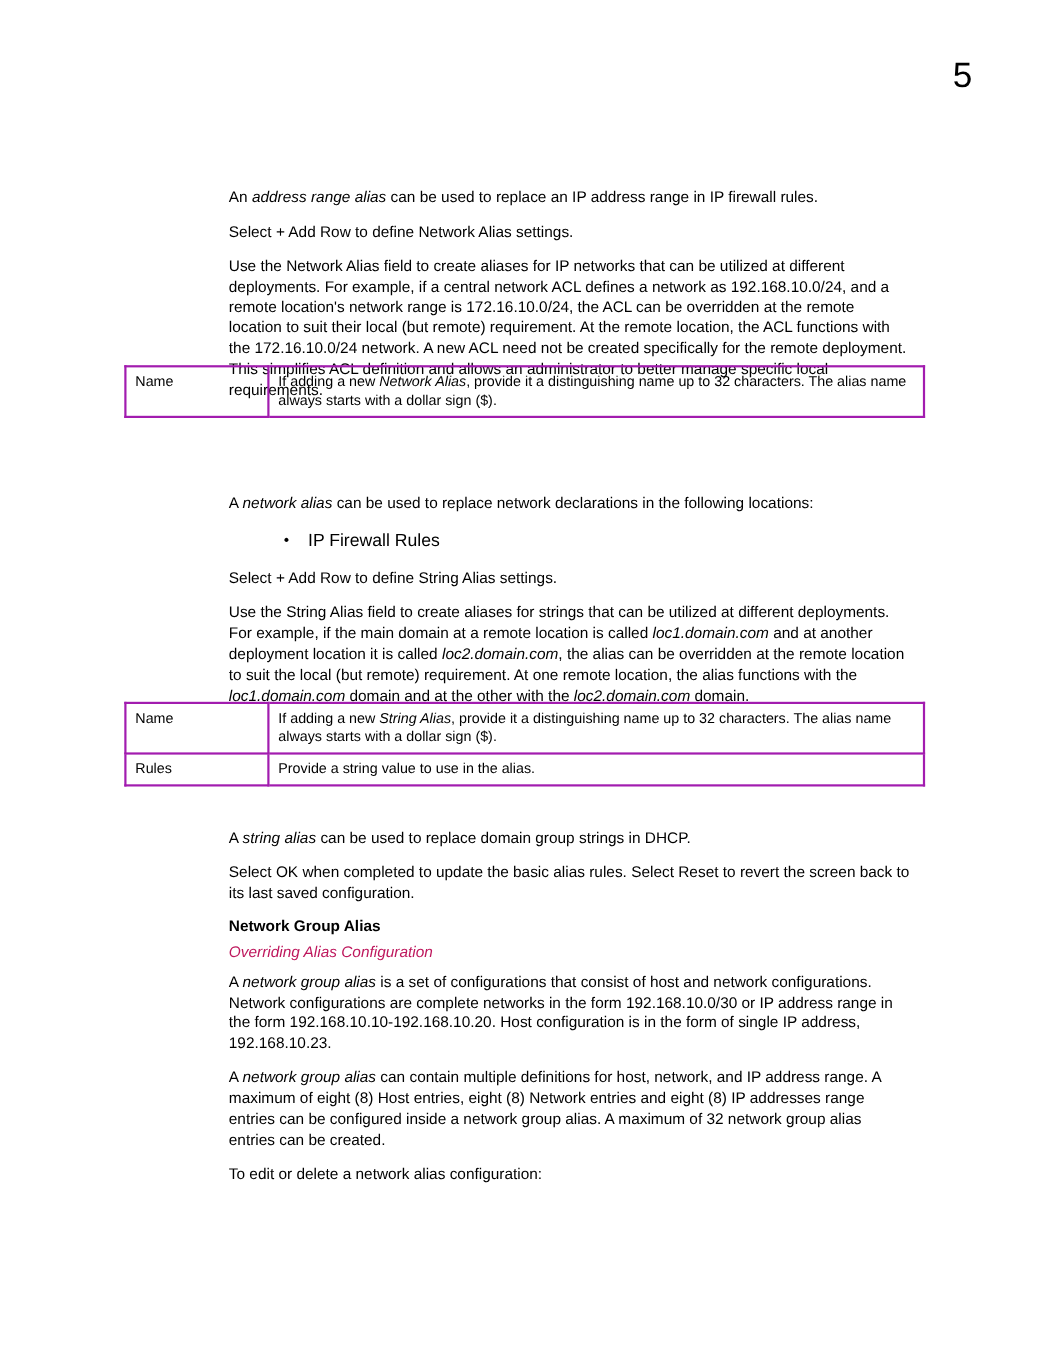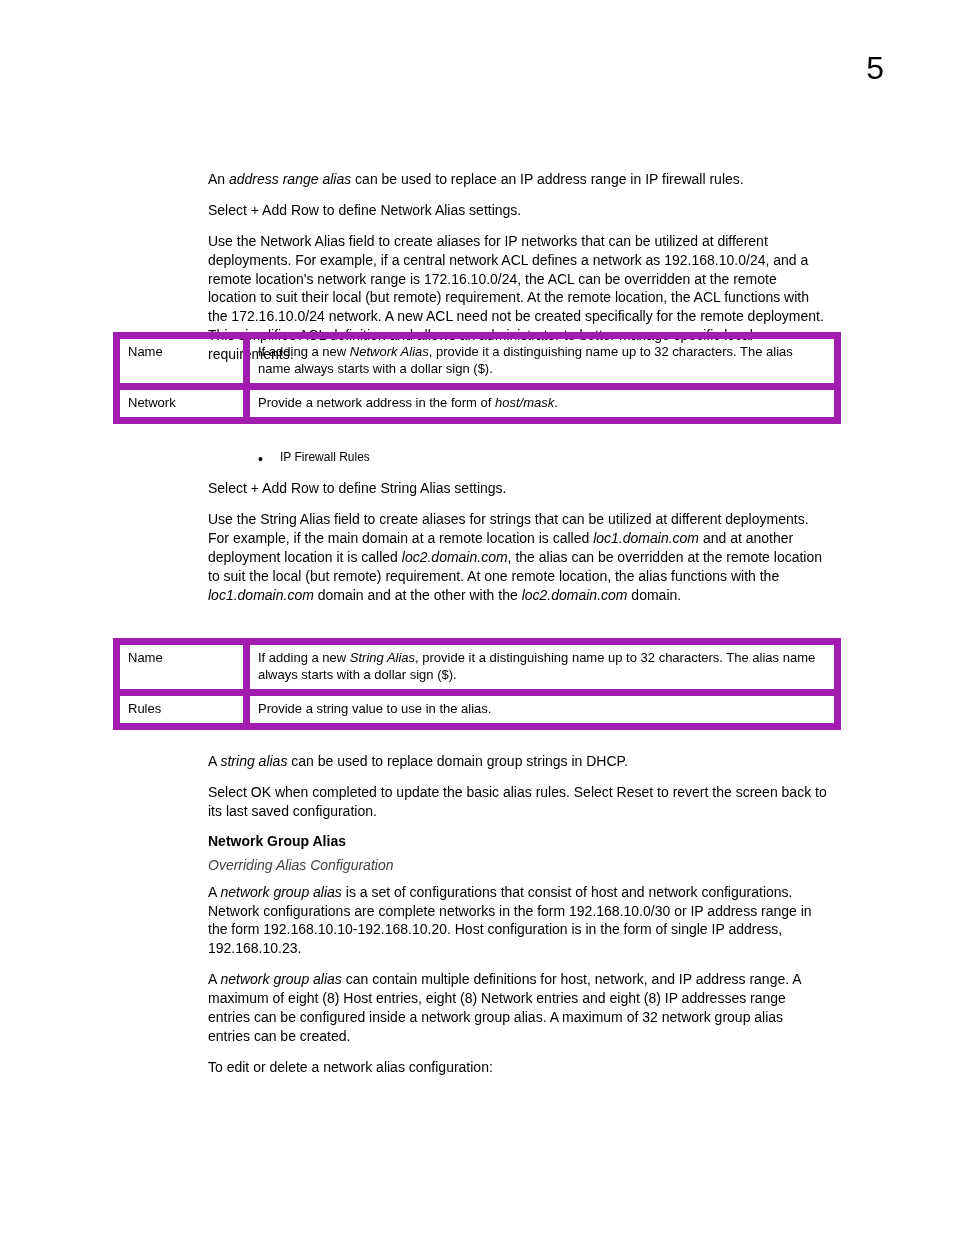--- a/index.html
+++ b/index.html
@@ -44,54 +44,54 @@
     }
     .bold {
       font-weight: normal;
     }
     table {
       border-collapse: collapse;
       width: 100%;
       margin-bottom: 14px;
     }
     td {
-      border: 7px solid #a21caf;
+      border: 2px solid #a21caf;
       padding: 5px 8px;
       font-size: 13px;
       vertical-align: top;
       line-height: 1.3;
     }
     td.label {
       width: 130px;
       font-weight: normal;
     }
     ul {
       list-style: none;
       margin-left: 72px;
       margin-bottom: 12px;
     }
     ul li {
-      font-size: 12px;
+      font-size: 16px;
       line-height: 1.6;
       position: relative;
     }
     ul li::before {
       content: "•";
       position: absolute;
       left: -22px;
       font-size: 14px;
     }
     .section-heading {
       font-size: 14px;
       font-weight: bold;
       margin-bottom: 8px;
       margin-top: 4px;
     }
     .link {
-      color: #404040;
+      color: #be185d;
       font-style: italic;
       font-size: 14px;
       margin-bottom: 10px;
       display: block;
     }
   </style>
 </head>
 <body>
 
 <div class="page-number">5</div>
@@ -113,32 +113,29 @@
 
 <div class="content-wide" style="top: 332px;">
   <table>
     <tbody>
         <tr>
       <td class="label">Name</td>
       <td>
         <span>If adding a new </span><span class="italic">Network Alias</span><span>, provide it a distinguishing name up to 32 characters. The alias name always starts with a dollar sign ($).</span>
       </td>
     </tr>
-    <tr>
-      <td class="label">Network</td>
-      <td>
-        <span>Provide a network address in the form of </span><span class="italic">host/mask</span><span>.</span>
-      </td>
-    </tr>
   </tbody>
     </table>
 </div>
 
 <div class="content" style="top: 418px;">
 
+  <p>
+    <span>A </span><span class="italic">network alias</span><span> can be used to replace network declarations in the following locations:</span>
+  </p>
 
   <ul>
     <li>IP Firewall Rules</li>
   </ul>
 
   <p>
     <span>Select </span><span class="bold">+ Add Row</span><span> to define </span><span class="bold">String Alias</span><span> settings.</span>
   </p>
 
   <p>

